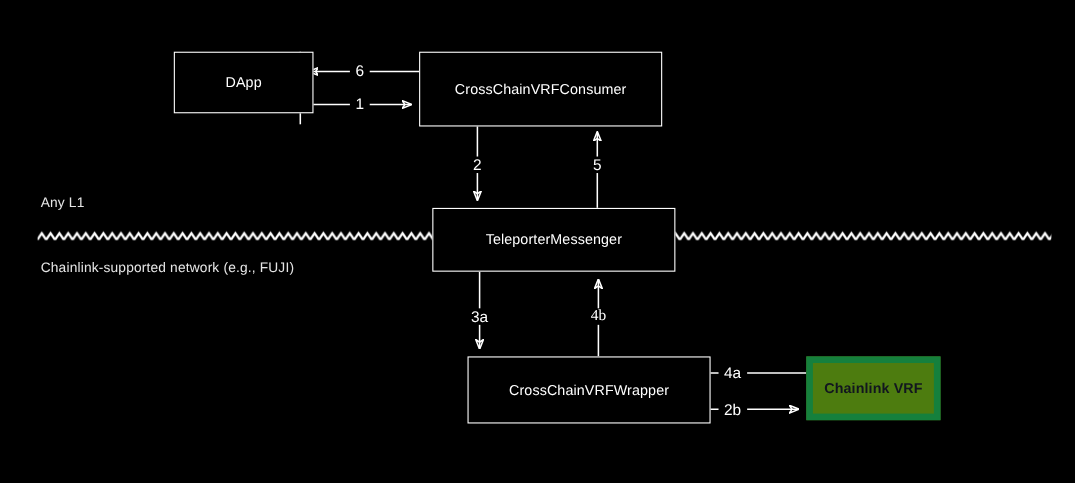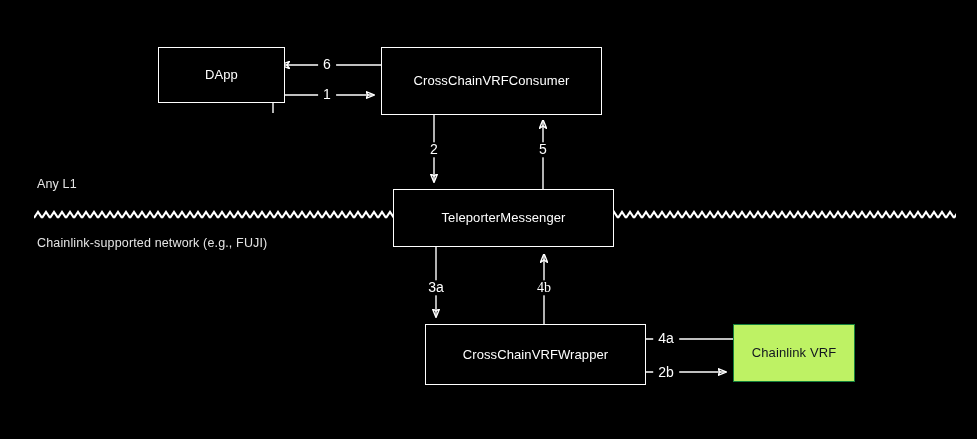--- a/index.html
+++ b/index.html
@@ -26,23 +26,24 @@
     justify-content: center;
     border: 1px solid #ffffff;
     background: #000000;
     color: #ffffff;
     font-size: 13px;
     line-height: 1.2;
     letter-spacing: 0.1px;
     text-align: center;
   }
   .node.accent {
-    border: 1px solid #15803d;
-    background: #bef264;
+    border: 6px solid #15803d;
+    background: #4d7c0f;
     color: #12161f;
+    font-weight: bold;
   }
 
   #node-dapp       { left: 146px; top: 47px;  width: 127px; height: 56px; margin-left: 12px; }
   #node-consumer   { left: 381px; top: 47px;  width: 221px; height: 68px; }
   #node-teleporter { left: 393px; top: 189px; width: 221px; height: 58px; }
   #node-wrapper    { left: 381px; top: 324px; width: 221px; height: 61px; margin-left: 44px; }
   #node-chainlink  { left: 733px; top: 324px; width: 122px; height: 58px; }
 
   
   #chain-divider {

